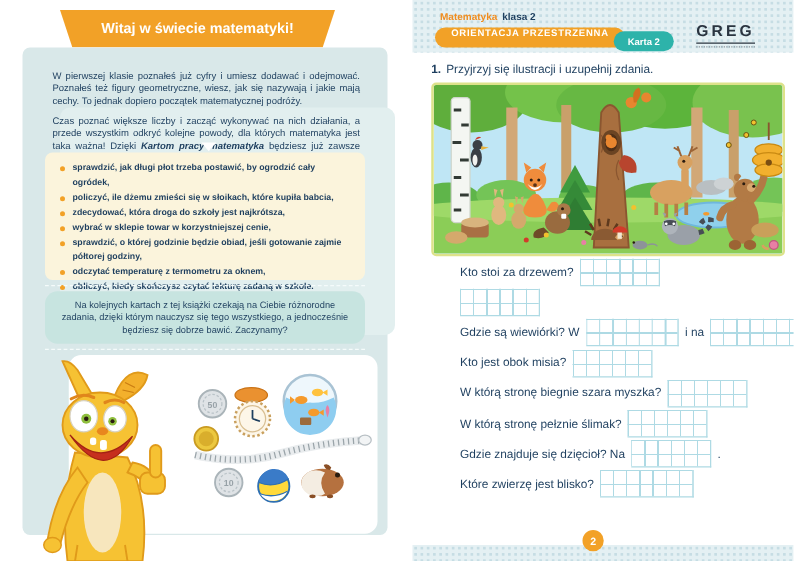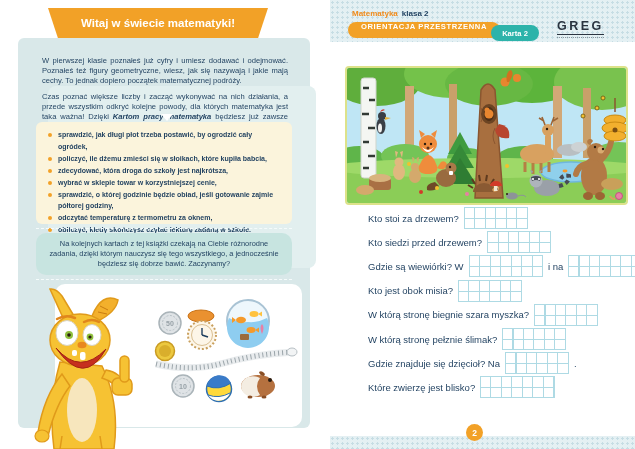--- a/index.html
+++ b/index.html
@@ -265,20 +265,23 @@
       <div class="pill-teal">
         <span>Karta 2</span>
       </div>
     </div>
 
     <div class="greg">
       <span>GREG</span>
       <div class="greg-line"></div>
     </div>
 
+    <div class="exercise-line">
+      <b>1.</b><span>Przyjrzyj się ilustracji i uzupełnij zdania.</span>
+    </div>
 
     <div class="forest-frame">
       <svg width="279" height="135" viewBox="0 0 279 135">
         <rect width="279" height="135" fill="#bfe6f5"></rect>
 
         <g>
           <ellipse cx="30" cy="12" rx="45" ry="26" fill="#5fae3c"></ellipse>
           <ellipse cx="105" cy="6" rx="48" ry="24" fill="#74c24a"></ellipse>
           <ellipse cx="185" cy="10" rx="50" ry="25" fill="#5cb43b"></ellipse>
           <ellipse cx="255" cy="14" rx="48" ry="28" fill="#79c24e"></ellipse>
@@ -458,21 +461,20 @@
         <circle cx="74" cy="124" r="2" fill="#d23b2a"></circle>
       </svg>
     </div>
 
     <div class="questions">
         <div class="q-row">
           <span class="q-text">Kto stoi za drzewem?</span>
           <div class="answer-grid" style="width: 64px;"></div>
         </div>
         <div class="q-row">
-          <span class="q-text">Kto siedzi przed drzewem?</span>
           <div class="answer-grid" style="width: 64px;"></div>
         </div>
         <div class="q-row">
           <span class="q-text">Gdzie są wiewiórki? W</span>
           <div class="answer-grid" style="width: 74.5px;"></div>
           <span class="q-text">i na</span>
           <div class="answer-grid" style="width: 74.5px;"></div>
           <span class="q-text">.</span>
         </div>
         <div class="q-row">

